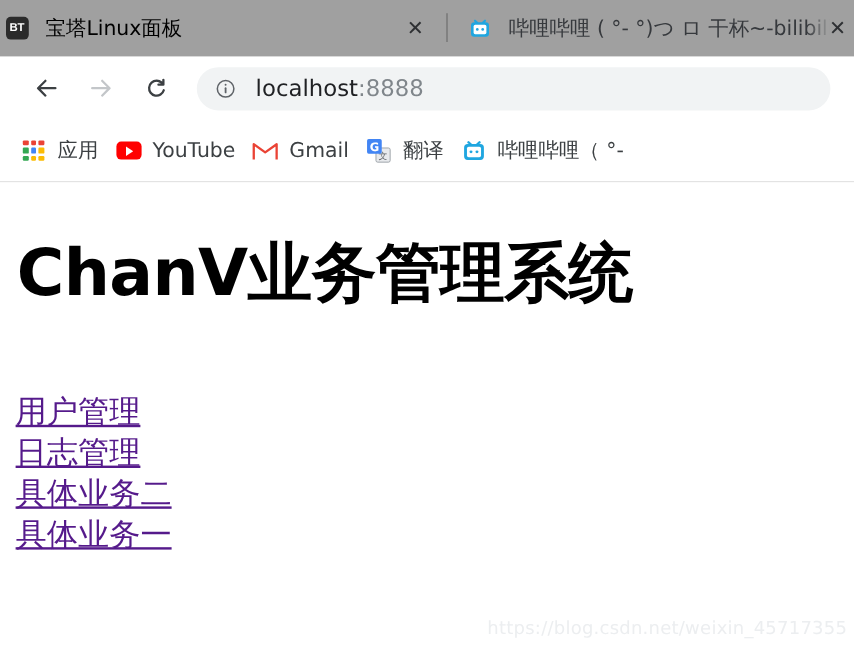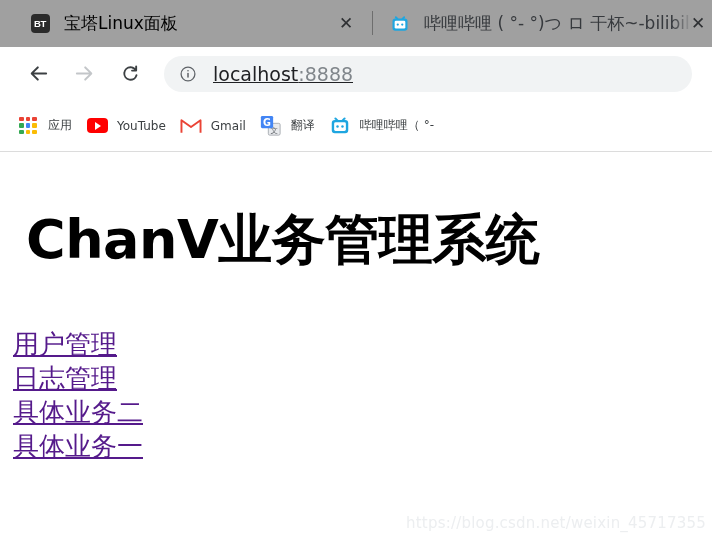--- a/index.html
+++ b/index.html
@@ -33,21 +33,21 @@
     position: relative;
     flex: 0 0 auto;
   }
   .tab {
     height: 47px;
     display: flex;
     align-items: center;
     position: relative;
     box-sizing: border-box;
   }
-  .tab-1 { width: 372px; padding-left: 30px; }
+  .tab-1 { width: 372px; padding-left: 4px; }
   .tab-2 { width: 340px; padding-left: 18px; }
 
   .tab-sep {
     position: absolute;
     left: 372px;
     top: 11px;
     width: 1px;
     height: 24px;
     background: #6e6e6e;
   }
@@ -152,21 +152,20 @@
     height: 18px;
     flex: 0 0 18px;
     margin-right: 16px;
   }
   .omni-url {
     font-size: 19px;
     color: #202124;
     white-space: nowrap;
     overflow: hidden;
     font-family: "DejaVu Sans", "Liberation Sans", sans-serif;
-    text-decoration: underline;
   }
   .omni-url .port { color: #80868b; }
 
   
   .bookmarks {
     height: 52px;
     background: #ffffff;
     display: flex;
     align-items: center;
     padding-left: 10px;
@@ -188,21 +187,21 @@
   .bm-ico {
     width: 22px;
     height: 22px;
     flex: 0 0 22px;
     display: flex;
     align-items: center;
     justify-content: center;
     margin-right: 9px;
   }
   .bm-label {
-    font-size: 12px;
+    font-size: 17px;
     color: #3c4043;
     font-family: "DejaVu Sans", "Liberation Sans", sans-serif;
   }
 
   
   .apps-grid {
     width: 18px;
     height: 18px;
     display: grid;
     grid-template-columns: repeat(3, 1fr);
@@ -228,21 +227,21 @@
   }
 
   
   .page {
     flex: 1 1 auto;
     background: #ffffff;
     position: relative;
     overflow: hidden;
   }
   .page-h1 {
-    margin: 12px;
+    margin: 0;
     padding: 0;
     position: absolute;
     left: 14px;
     top: 40px;
     font-size: 54px;
     font-weight: bold;
     color: #000000;
     letter-spacing: -0.5px;
     white-space: nowrap;
     font-family: "DejaVu Sans", "Liberation Sans", sans-serif;

